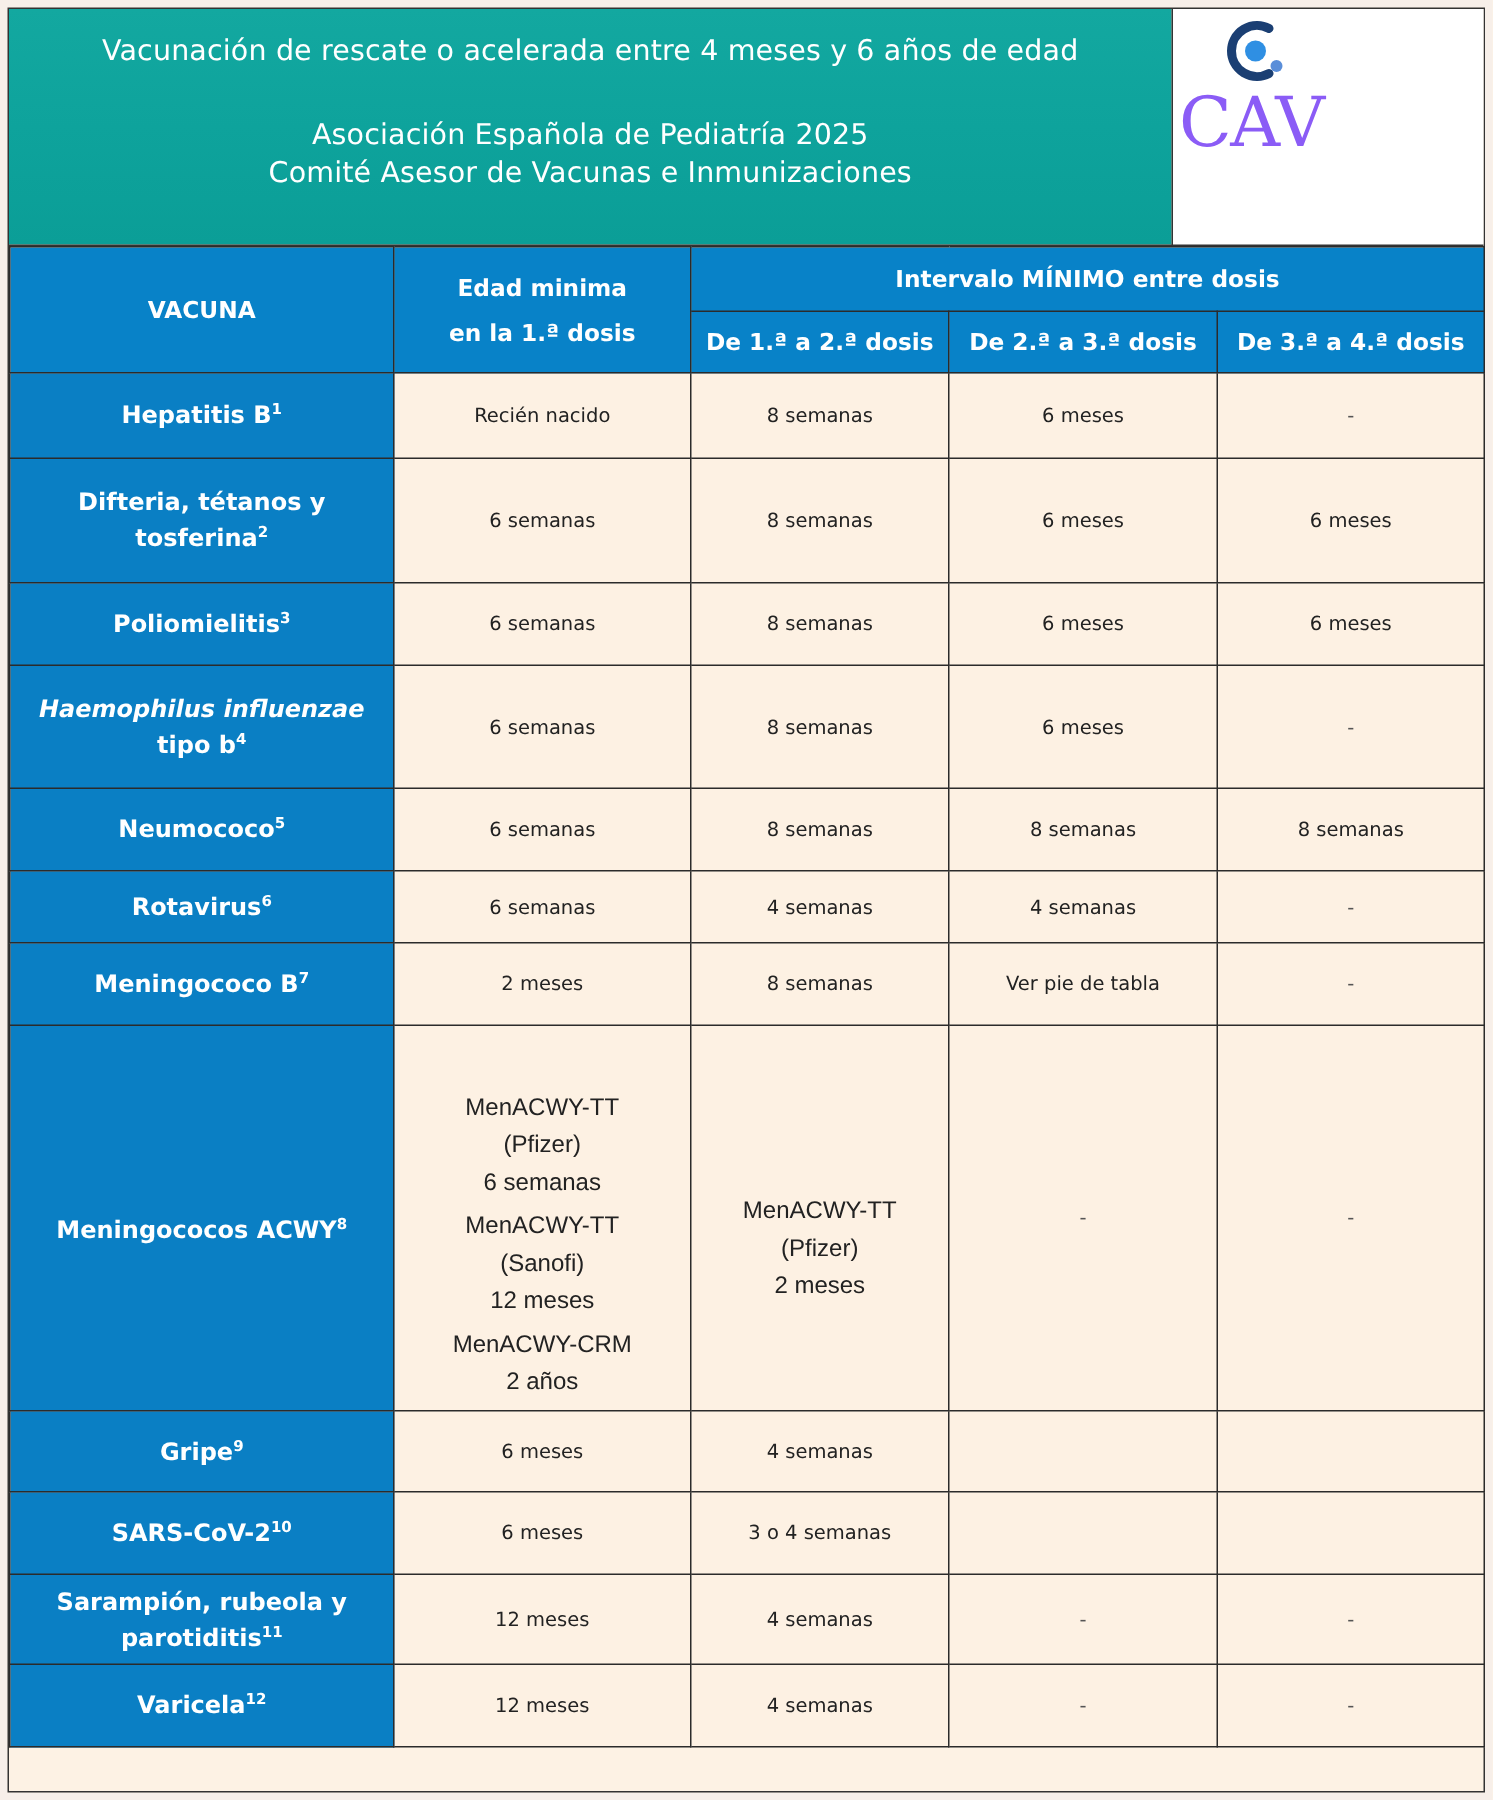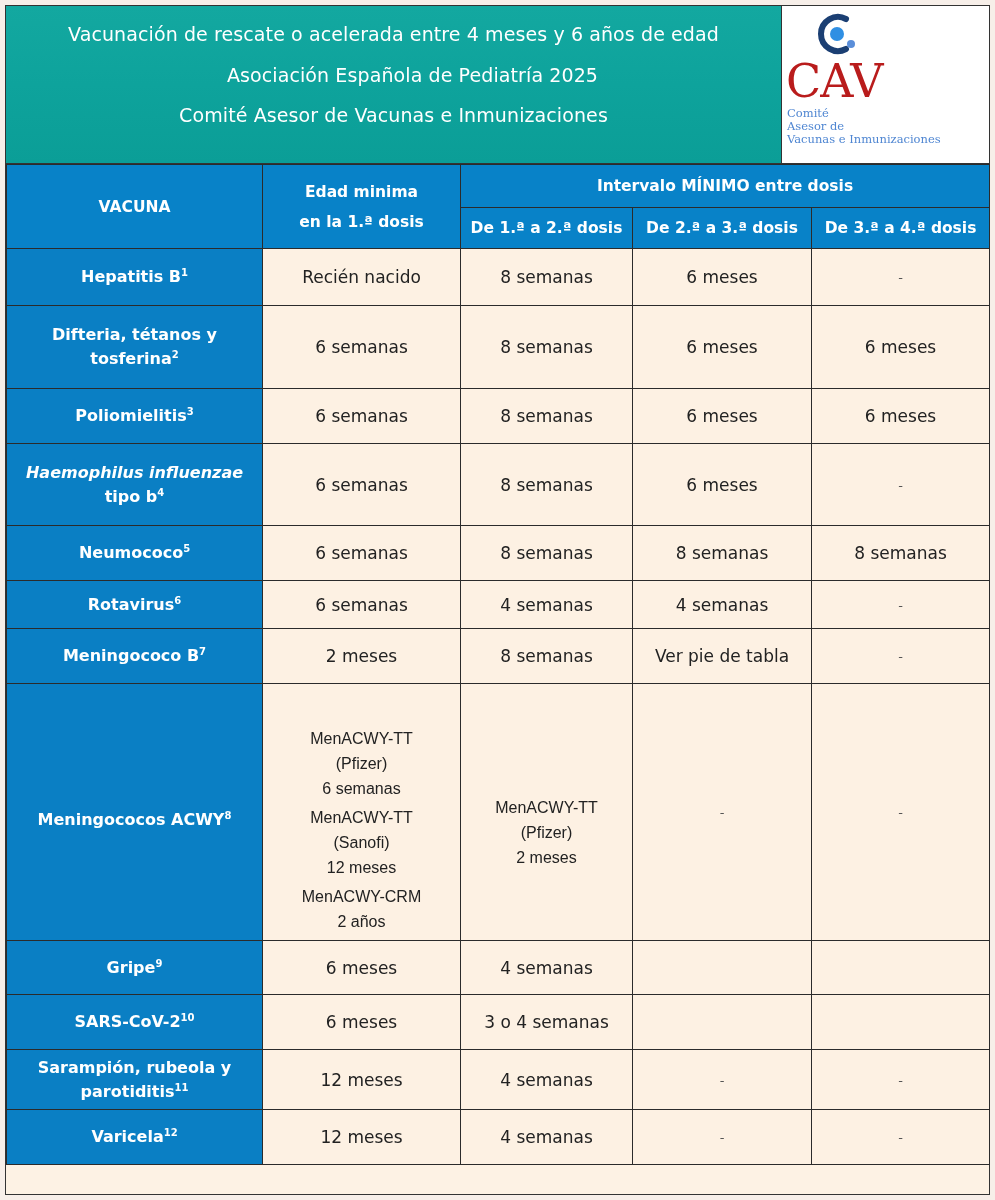--- a/index.html
+++ b/index.html
@@ -26,34 +26,34 @@
     box-sizing: border-box;
     color: #fff;
     font-weight: normal;
     text-align: center;
   }
   .banner .line {
     position: absolute; left: 0; width: 100%;
     font-size: 19px; letter-spacing: 0.1px;
   }
   .banner .l1 { top: 17px; }
-  .banner .l2 { top: 58px; padding-left: 19px; }
+  .banner .l2 { top: 73px; }
   .banner .l3 { top: 98px; }
   .logo {
     position: absolute; left: 776px; top: 0;
     width: 207px; height: 158px;
     background: #fff;
     border-bottom: 1px solid #333;
     box-sizing: border-box;
   }
   .logo svg { position: absolute; left: 28px; top: 4px; }
   .logo .cav {
     position: absolute; left: 4px; top: 52px;
     font-family: "DejaVu Serif", serif;
-    font-size: 46px; color: #b91c1c; letter-spacing: -1px;
+    font-size: 46px; color: #8b5cf6; letter-spacing: -1px;
     line-height: 1;
   }
   .logo .sub {
     position: absolute; left: 5px; top: 101px;
     font-family: "DejaVu Serif", serif;
     font-size: 11.5px; color: #4f86d2; line-height: 13px;
   }
   table.vac {
     position: absolute; left: 0; top: 158px;
     width: 983px;
@@ -86,21 +86,21 @@
     margin-top: 16px;
   }
   td.vname.mid { vertical-align: middle; padding-top: 15px; }
   td.vname sup { font-size: 10px; vertical-align: 6px; line-height: 0; }
   td.val {
     background: #fdf1e3;
     color: #222;
     font-size: 16px;
     font-family: "Liberation Sans", sans-serif;
   }
-  td.val span.t { font-family: "DejaVu Sans", sans-serif; font-size: 17px; }
+  td.val span.t { font-family: "DejaVu Sans", sans-serif; font-size: 13px; }
   td.val.dash span.t { font-size: 13px; color: #555; }
   .men-block { line-height: 25px; margin-top: 40px; }
   .men-block .grp { margin: 4px 0; }
   .ital { font-style: italic; }
 </style>
 </head>
 <body>
 
 <div class="frame">
 
@@ -110,25 +110,20 @@
     <div class="line l3">Comité Asesor de Vacunas e Inmunizaciones</div>
   </div>
 
   <div class="logo">
     <svg width="60" height="50" viewBox="0 0 60 50">
       <path d="M36 9 A17 17 0 1 0 36 39" fill="none" stroke="#1b3f73" stroke-width="6" stroke-linecap="round"></path>
       <circle cx="27" cy="24" r="7" fill="#2f8fe3"></circle>
       <circle cx="41" cy="34" r="4" fill="#5a8ed9"></circle>
     </svg>
     <div class="cav">CAV</div>
-    <div class="sub">
-      <div>Comité</div>
-      <div>Asesor de</div>
-      <div>Vacunas e Inmunizaciones</div>
-    </div>
   </div>
 
   <table class="vac">
     <colgroup>
       <col style="width:256px">
         <col style="width:198px">
         <col style="width:172px">
         <col style="width:179px">
         <col style="width:178px">
     </colgroup>

